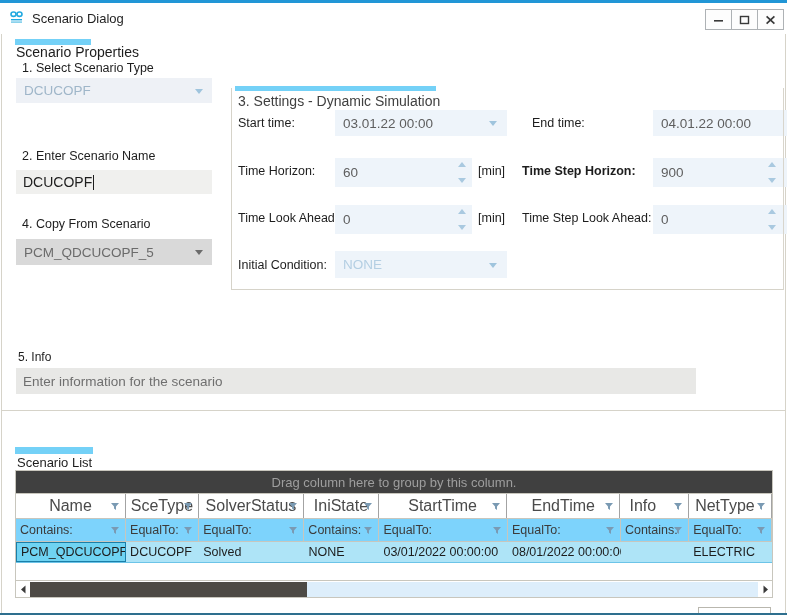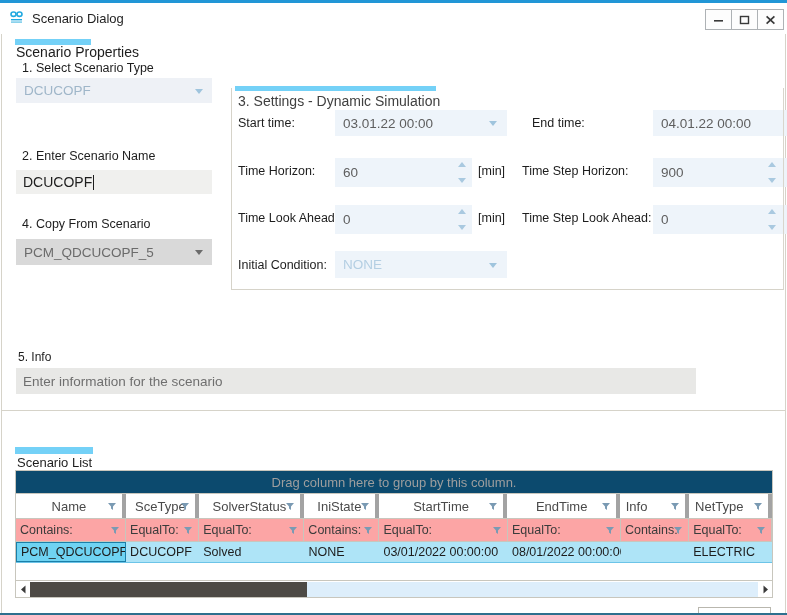--- a/index.html
+++ b/index.html
@@ -283,21 +283,21 @@
     width: 758px; height: 128px;
     border: 1px solid #c8c6bd;
     background: #ffffff;
     box-sizing: border-box;
     overflow: hidden;
   }
   .grid-groupbar {
     position: absolute;
     left: 0; top: 0;
     width: 756px; height: 23px;
-    background: #0c4a6e;
+    background: #404040;
     border-bottom: 1px solid #c8c6bd;
     box-sizing: border-box;
     display: flex;
     align-items: center;
     justify-content: center;
   }
   .grid-groupbar span {
     font-size: 13px;
     color: #9e9e9e;
   }
@@ -308,36 +308,36 @@
     display: flex;
     box-sizing: border-box;
   }
   .hdr-row {
     top: 23px; height: 25px;
     background: #ffffff;
     border-bottom: 1px solid #c8c6bd;
   }
   .filter-row {
     top: 48px; height: 23px;
-    background: #fca5a5;
+    background: #7dd3fc;
     border-bottom: 1px solid #c8c6bd;
   }
   .data-row {
     top: 71px; height: 21px;
     background: #aee4f7;
     border-bottom: 1px solid #6cc4e8;
   }
   .hdr-cell {
     position: relative;
     box-sizing: border-box;
-    border-right: 4px solid #a3a3a3;
+    border-right: 1px solid #a3a3a3;
     display: flex;
     align-items: center;
     justify-content: center;
-    font-size: 13px;
+    font-size: 16px;
     color: #4a4a4a;
     overflow: hidden;
     white-space: nowrap;
   }
   .hdr-cell .fic {
     position: absolute;
     right: 6px; top: 50%;
     margin-top: -3px;
   }
   .filt-cell {
@@ -508,21 +508,21 @@
       <div class="fld-label" style="left:236px; top:130px;">Time Horizon:</div>
       <div class="valfield" style="left:333px; top:124px; width:137px; height:29px;">
         <span>60</span>
         <span class="spin">
           <span class="up"></span>
           <span class="down"></span>
         </span>
       </div>
       <div class="unit-label" style="left:476px; top:130px;">[min]</div>
 
-      <div class="fld-label" style="left:520px; top:130px;">Time Step Horizon:</div>
+      <div class="fld-label" style="left:520px; top:130px;font-weight:bold;">Time Step Horizon:</div>
       <div class="valfield" style="left:651px; top:124px; width:136px; height:29px;">
         <span>900</span>
         <span class="spin" style="right:12px;">
           <span class="up"></span>
           <span class="down"></span>
         </span>
       </div>
 
       <div class="fld-label" style="left:236px; top:177px;">Time Look Ahead:</div>
       <div class="valfield" style="left:333px; top:171px; width:137px; height:29px;">
@@ -603,21 +603,21 @@
           </span>
         </div>
         <div class="hdr-cell" style="width:116px;">
           <span>EndTime</span>
           <span class="fic">
             <svg class="funnel" viewBox="0 0 8 7">
                 <path d="M0 0 H8 L5 3.4 V7 L3 5.6 V3.4 Z" fill="#7a9ab3"></path>
               </svg>
           </span>
         </div>
-        <div class="hdr-cell" style="width:70px; justify-content:center; padding-right:32px;">
+        <div class="hdr-cell" style="width:70px; justify-content:flex-end; padding-right:32px;">
           <span>Info</span>
           <span class="fic">
             <svg class="funnel" viewBox="0 0 8 7">
                 <path d="M0 0 H8 L5 3.4 V7 L3 5.6 V3.4 Z" fill="#7a9ab3"></path>
               </svg>
           </span>
         </div>
         <div class="hdr-cell" style="width:85px; justify-content:flex-start; padding-left:6px;">
           <span>NetType</span>
           <span class="fic">

